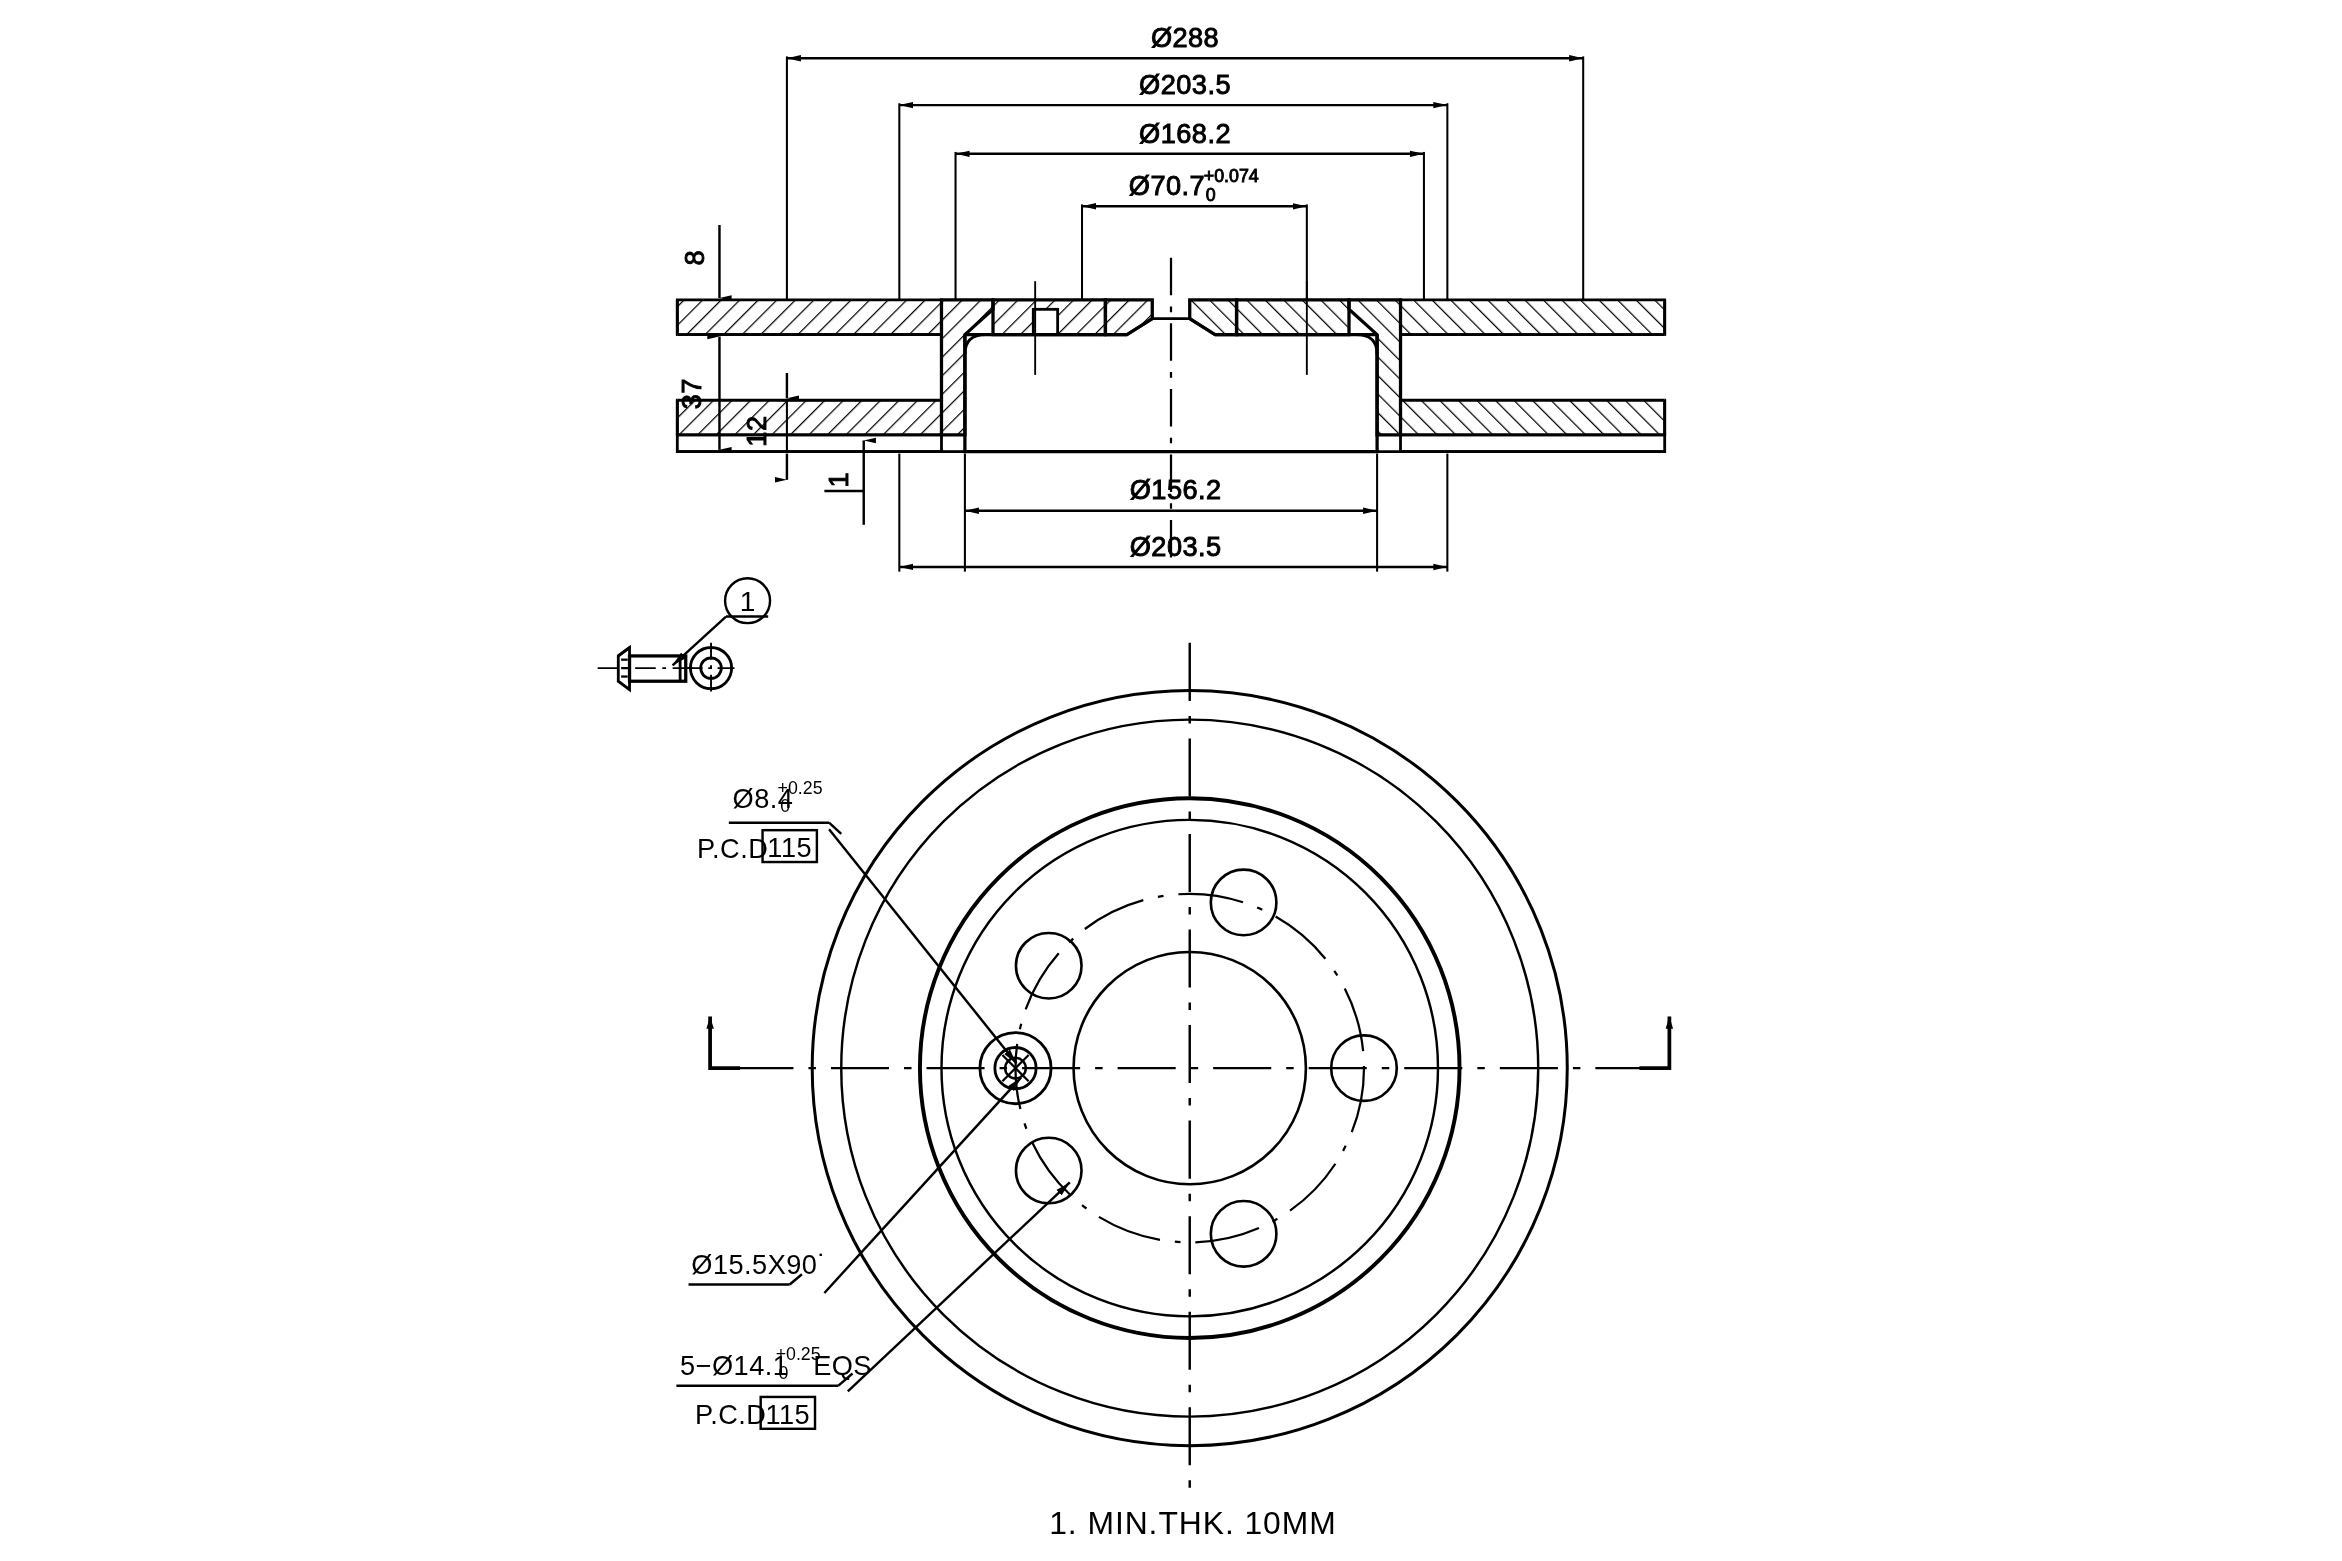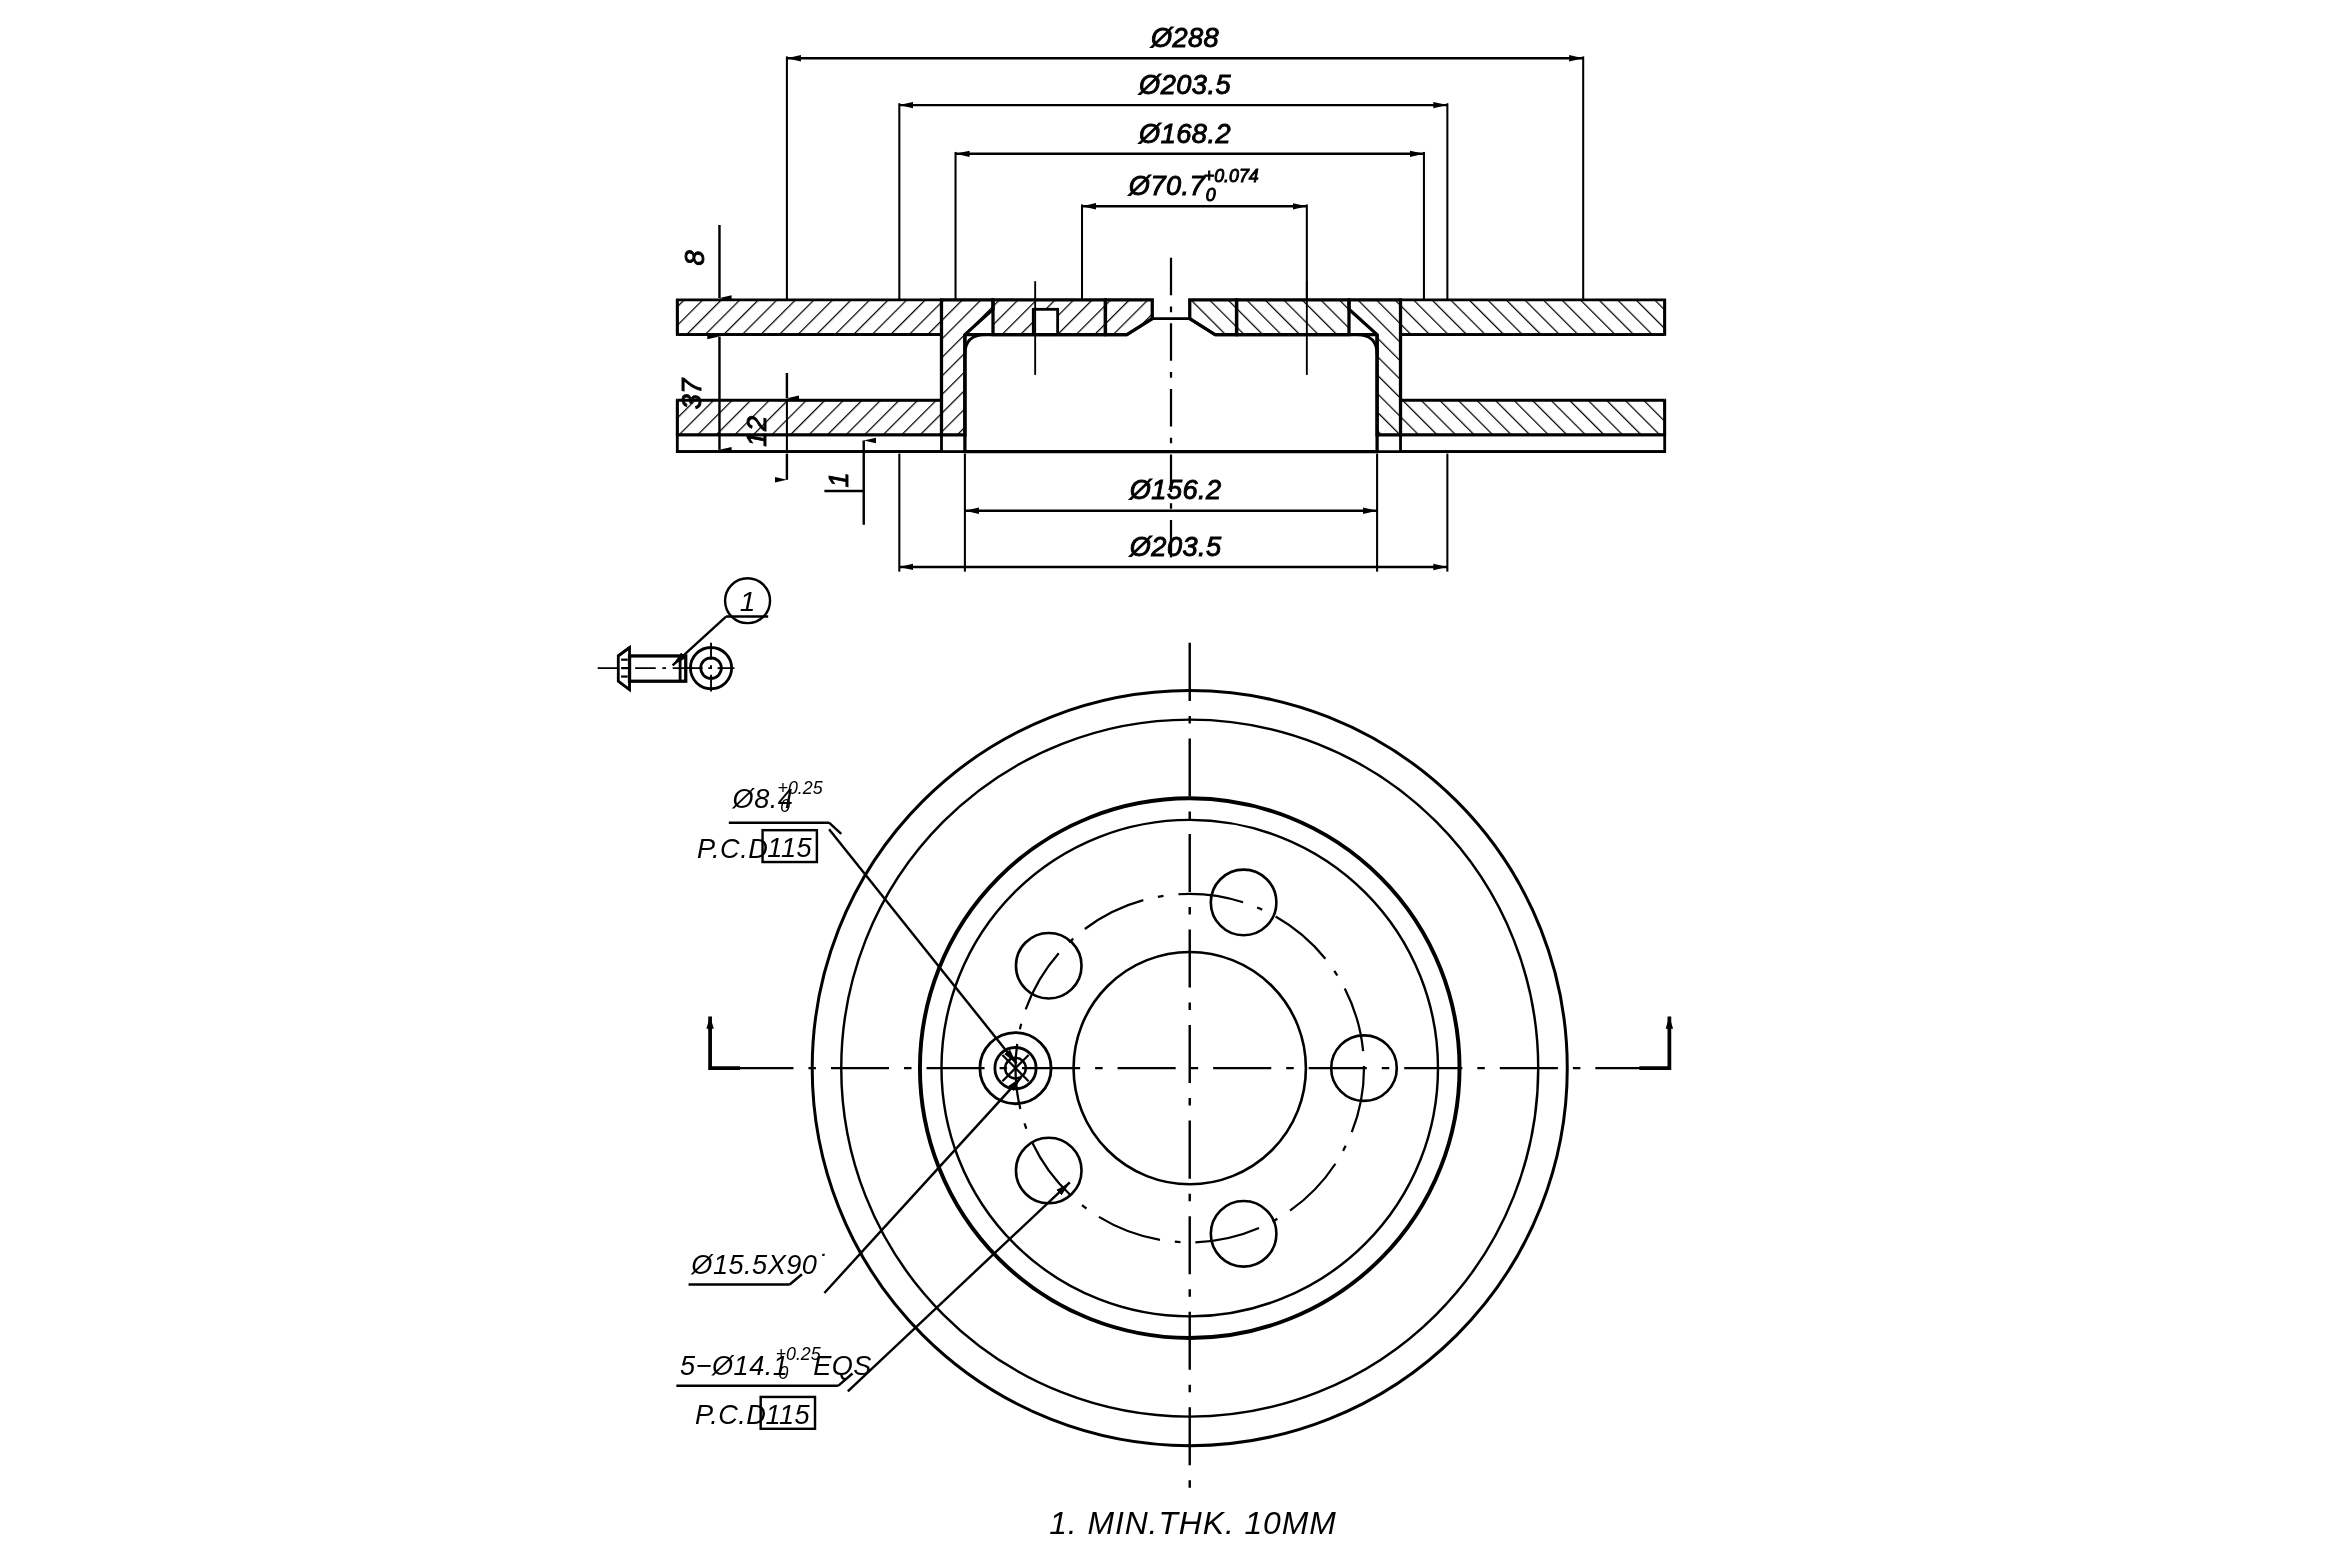--- a/index.html
+++ b/index.html
@@ -1,18 +1,18 @@
 <!DOCTYPE html>
 <html style="font-size:15px"><head>
 <meta charset="utf-8">
 <style>
   html,body{margin:0;padding:0;background:#ffffff;}
   body{width:2342px;height:1562px;position:relative;overflow:hidden;
        font-family:"Liberation Sans", sans-serif;color:#000;}
-  #sheet{position:absolute;left:0;top:0;width:2342px;height:1562px;font-style:italic;}
+  #sheet{position:absolute;left:0;top:0;width:2342px;height:1562px;}
   svg{display:block;}
   text{font-family:"Liberation Sans", sans-serif;fill:#000;}
   .dim{font-size:29px;letter-spacing:0.5px;}
   .dimsup{font-size:19px;}
   .note{font-size:34px;letter-spacing:1px;}
   .bal{font-size:30px;}
 </style>
 </head>
 <body>
 

